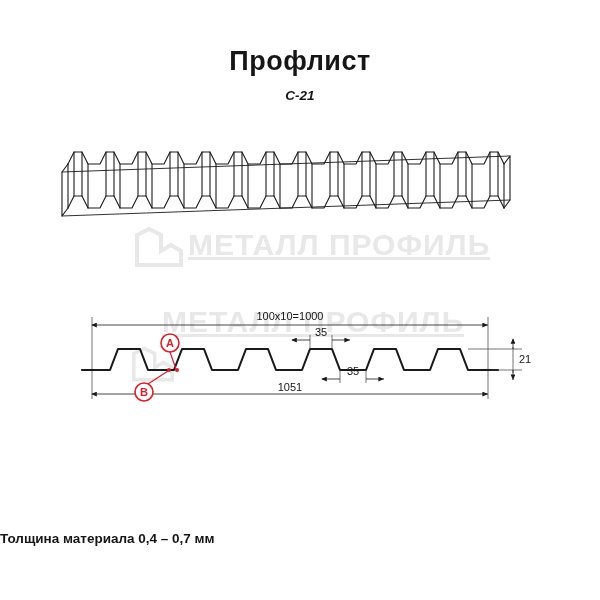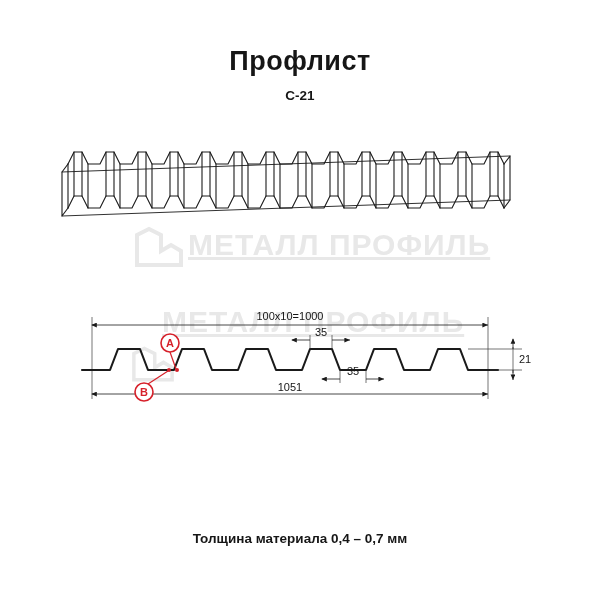--- a/index.html
+++ b/index.html
@@ -33,27 +33,27 @@
   }
   .subtitle {
     position: absolute;
     top: 88px;
     left: 0;
     width: 600px;
     text-align: center;
     font-size: 13.5px;
     font-weight: bold;
     color: #161616;
+    font-style: italic;
   }
   .footer-note {
     position: absolute;
     top: 531px;
     left: 0;
     width: 600px;
-    text-align: center;
     font-size: 13.5px;
     font-weight: bold;
     color: #161616;
   }
   .iso-svg {
     position: absolute;
     top: 130px;
     left: 60px;
   }
   .section-svg {

